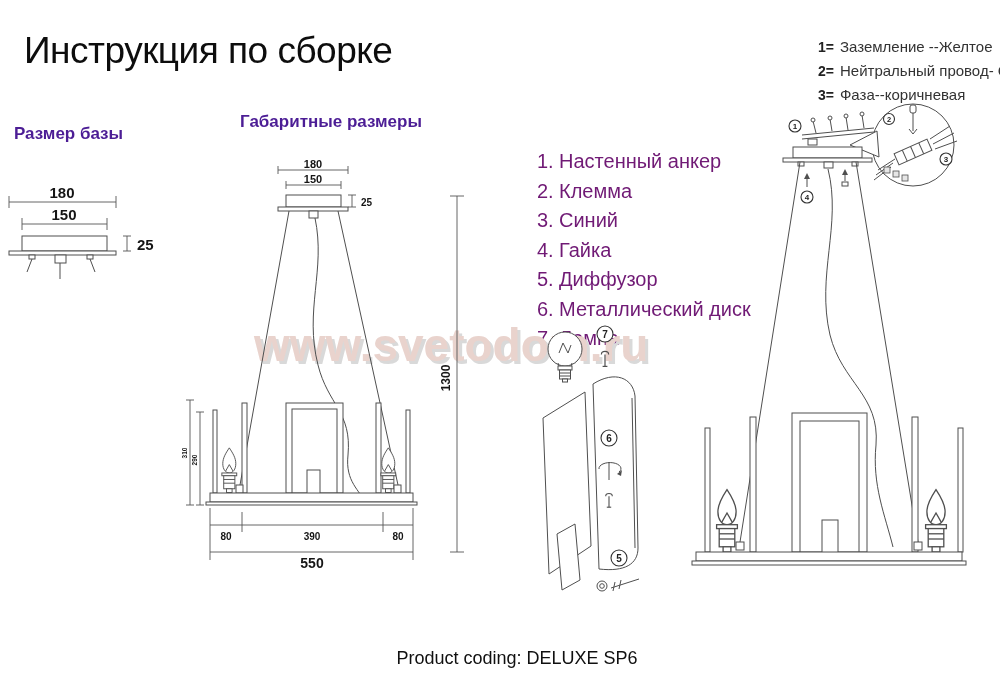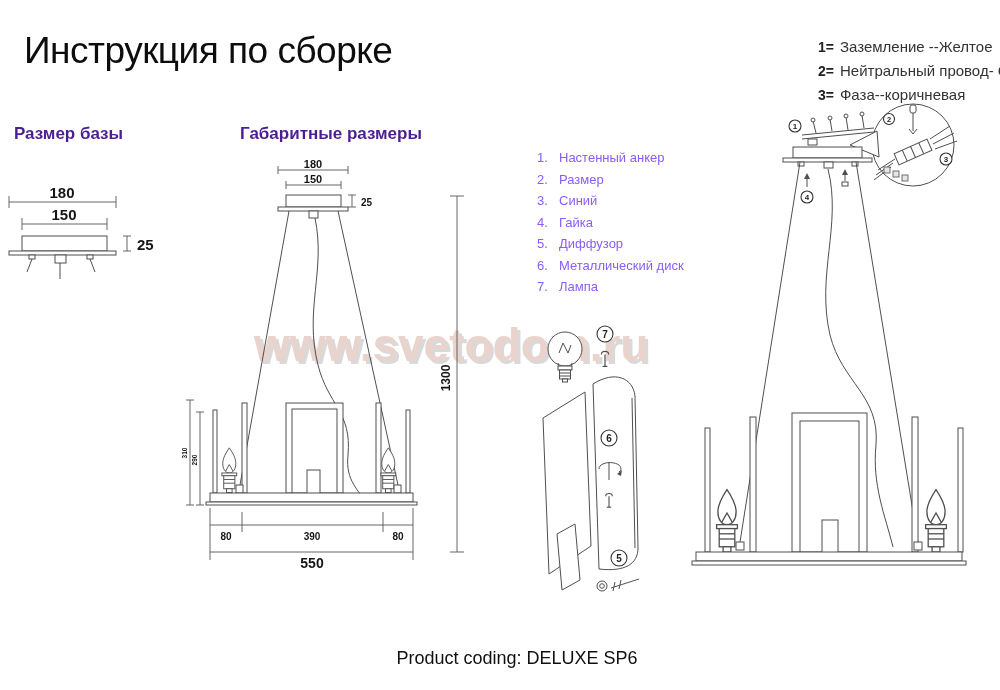--- a/index.html
+++ b/index.html
@@ -7,21 +7,21 @@
     position:relative;width:1000px;height:690px;background:#fff;overflow:hidden;
     font-family:"Liberation Sans",sans-serif;color:#141414;
   }
   .abs{position:absolute;}
   .title{font-size:37px;font-weight:400;letter-spacing:-0.5px;color:#0d0d0d;}
   .seclabel{font-size:17px;font-weight:bold;color:#4c1d95;}
   .legend{font-size:12px;color:#2e2e2e;}
   .legend-row{display:flex;align-items:baseline;margin-bottom:7px;white-space:nowrap;}
   .legend-num{font-size:14px;font-weight:bold;margin-right:6px;color:#222;}
   .legend-label{font-size:15px;color:#333;}
-  .parts{font-size:13px;color:#8b5cf6;}
+  .parts{font-size:20px;color:#701a75;}
   .parts-row{margin-bottom:6.5px;white-space:nowrap;}
   .parts-num{display:inline-block;min-width:22px;}
   .watermark{
     font-size:46px;font-weight:bold;color:#e9d3cd;
     text-shadow:3px 3px 0 #d9d9d9;letter-spacing:0px;z-index:0;white-space:nowrap;
   }
   .footer{width:1000px;text-align:center;font-size:18px;color:#101010;}
   svg{position:absolute;overflow:visible;z-index:1;}
   svg text{font-family:"Liberation Sans",sans-serif;}
   .ln{stroke:#4f4f4f;fill:none;stroke-width:1;}
@@ -33,40 +33,40 @@
   .ct{fill:#222;font-weight:bold;text-anchor:middle;}
 </style>
 </head>
 <body>
 
 <div class="page">
 
   <div class="abs title" style="left:24px;top:30px;">Инструкция по сборке</div>
 
   <div class="abs seclabel" style="left:14px;top:124px;">Размер базы</div>
-  <div class="abs seclabel" style="left:240px;top:124px;">Габаритные размеры</div>
+  <div class="abs seclabel" style="left:240px;top:112px;">Габаритные размеры</div>
 
   <div class="abs legend" style="left:818px;top:38px;">
     <div class="legend-row">
       <span class="legend-num">1=</span>
       <span class="legend-label">Заземление --Желтое</span>
     </div>
     <div class="legend-row">
       <span class="legend-num">2=</span>
       <span class="legend-label">Нейтральный провод- Синий</span>
     </div>
     <div class="legend-row">
       <span class="legend-num">3=</span>
       <span class="legend-label">Фаза--коричневая</span>
     </div>
   </div>
 
   <div class="abs parts" style="left:537px;top:150px;">
     <div class="parts-row"><span class="parts-num">1.</span><span>Настенный анкер</span></div>
-    <div class="parts-row"><span class="parts-num">2.</span><span>Размер</span></div>
+    <div class="parts-row"><span class="parts-num">2.</span><span>Клемма</span></div>
     <div class="parts-row"><span class="parts-num">3.</span><span>Синий</span></div>
     <div class="parts-row"><span class="parts-num">4.</span><span>Гайка</span></div>
     <div class="parts-row"><span class="parts-num">5.</span><span>Диффузор</span></div>
     <div class="parts-row"><span class="parts-num">6.</span><span>Металлический диск</span></div>
     <div class="parts-row"><span class="parts-num">7.</span><span>Лампа</span></div>
   </div>
 
   <div class="abs watermark" style="left:254px;top:318px;">www.svetodom.ru</div>
 
   <svg style="left:6px;top:168px;" width="170" height="125" viewBox="0 0 170 125">

